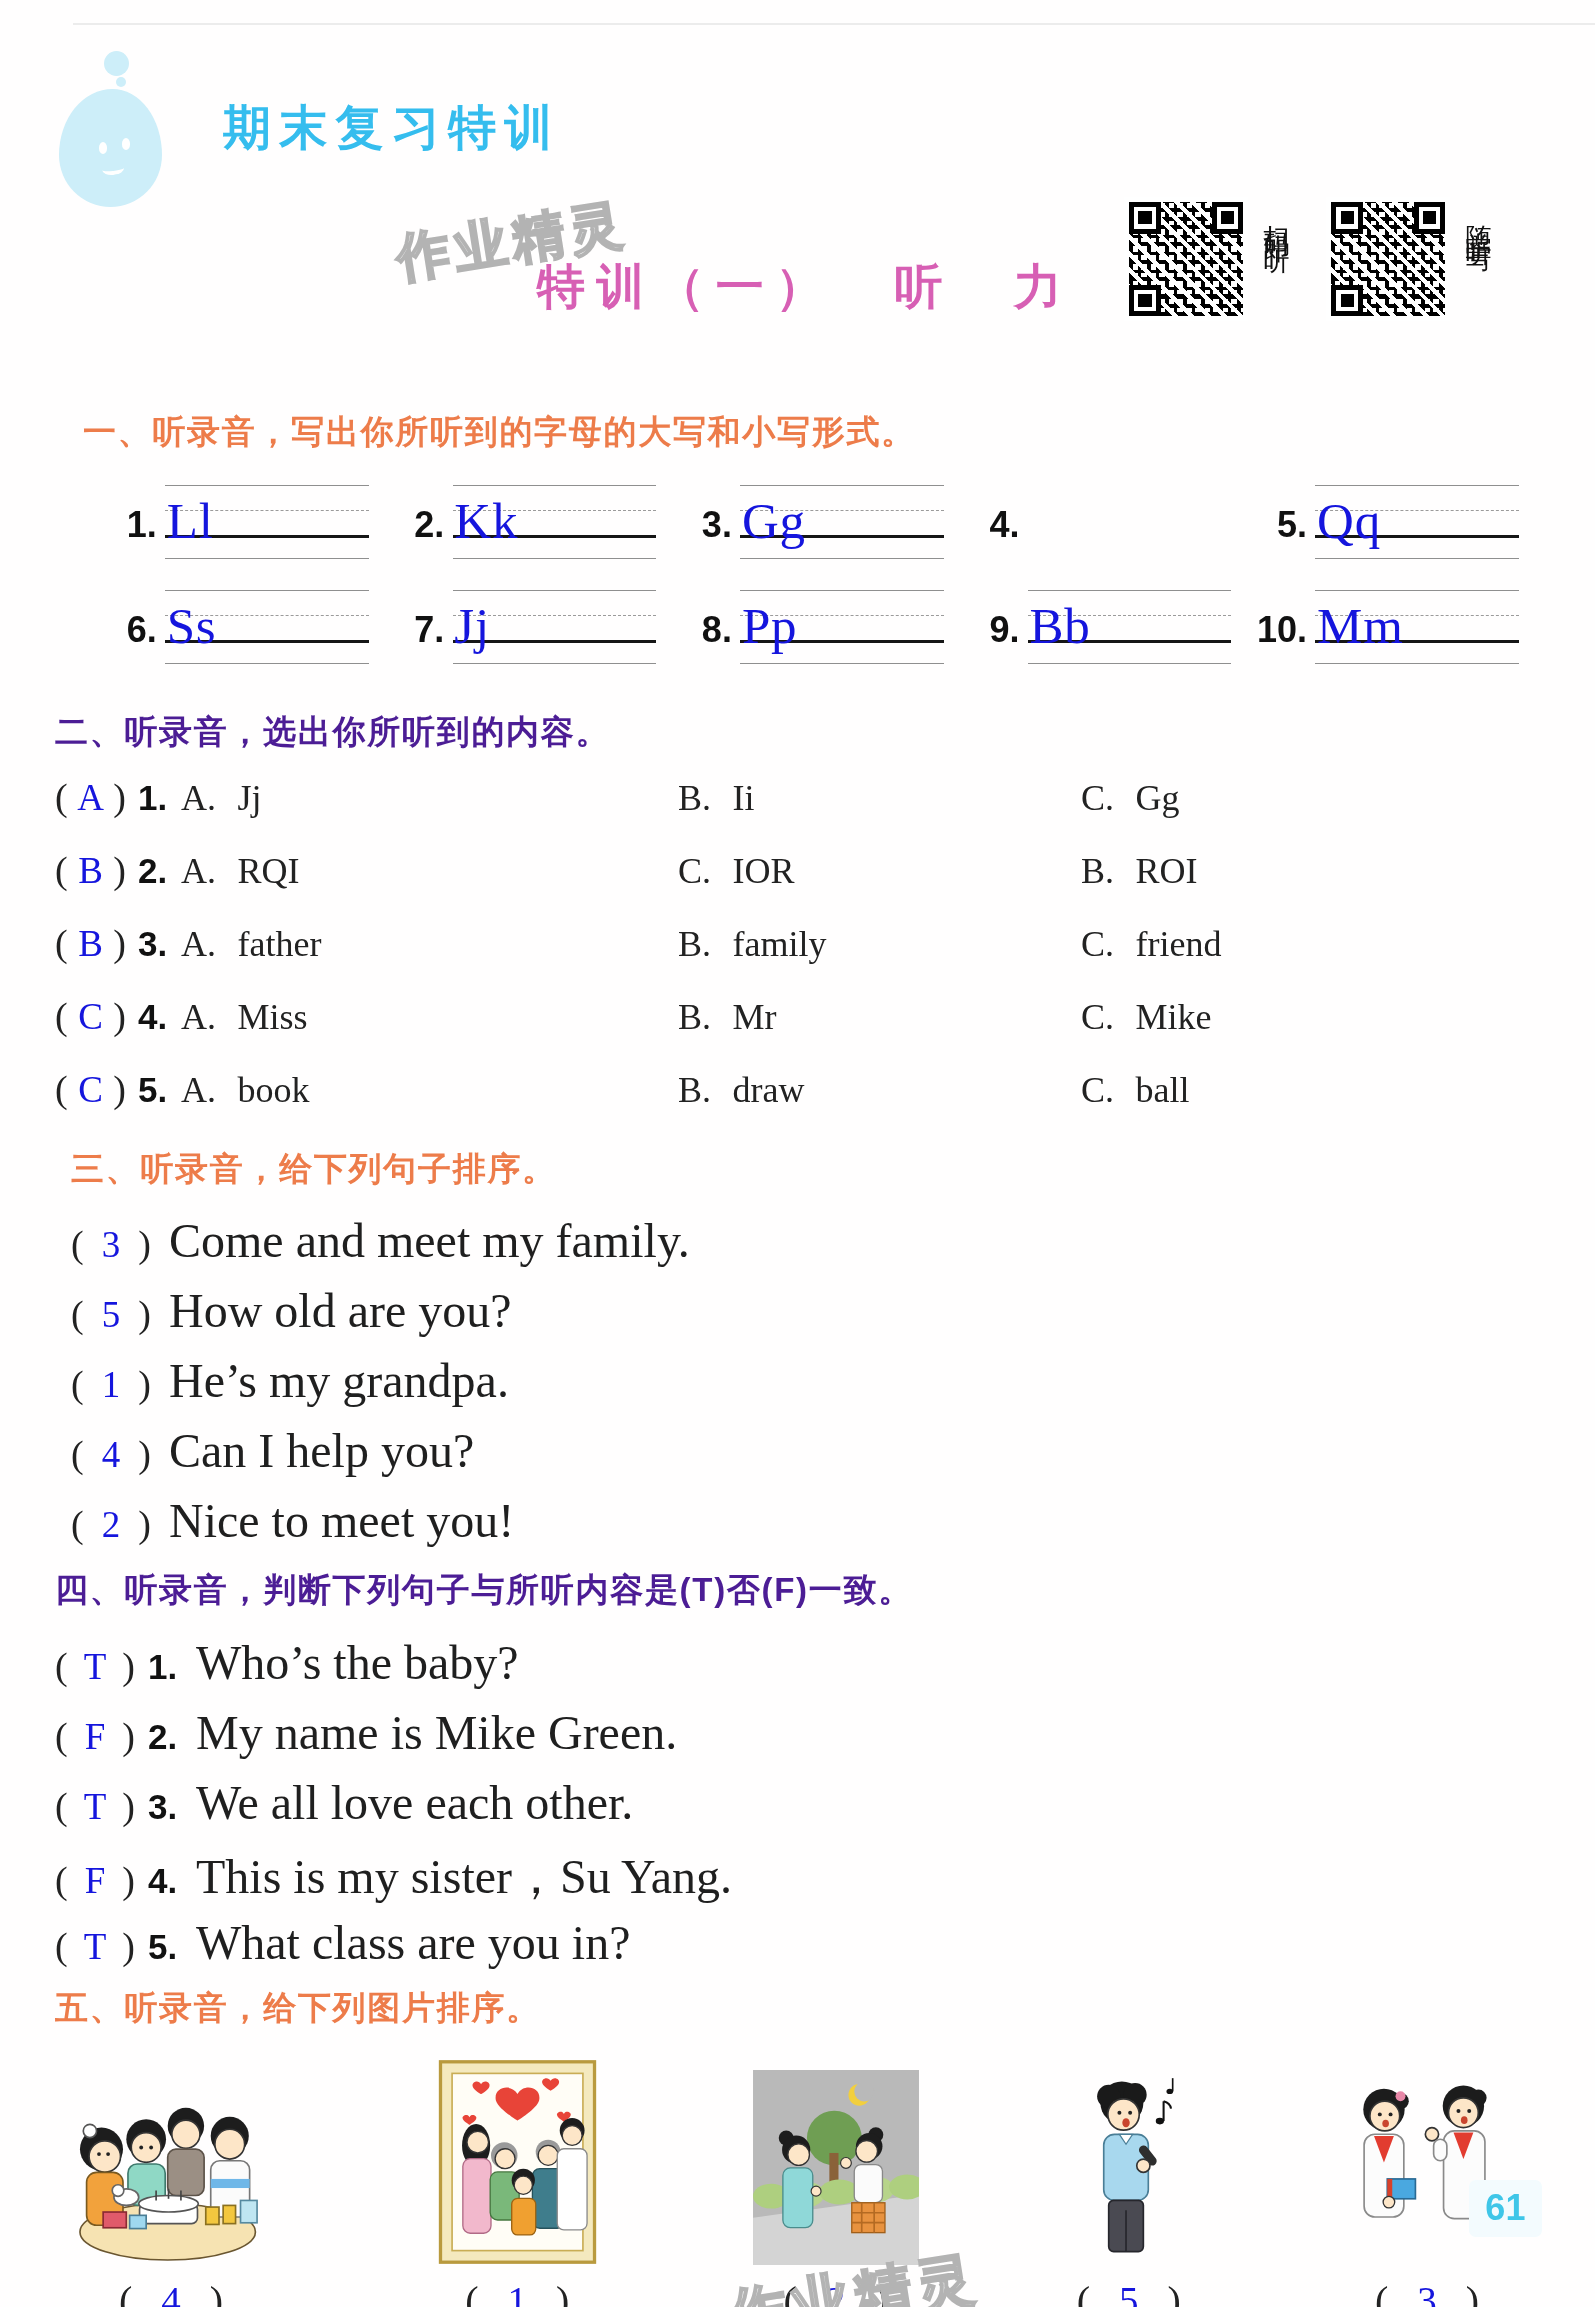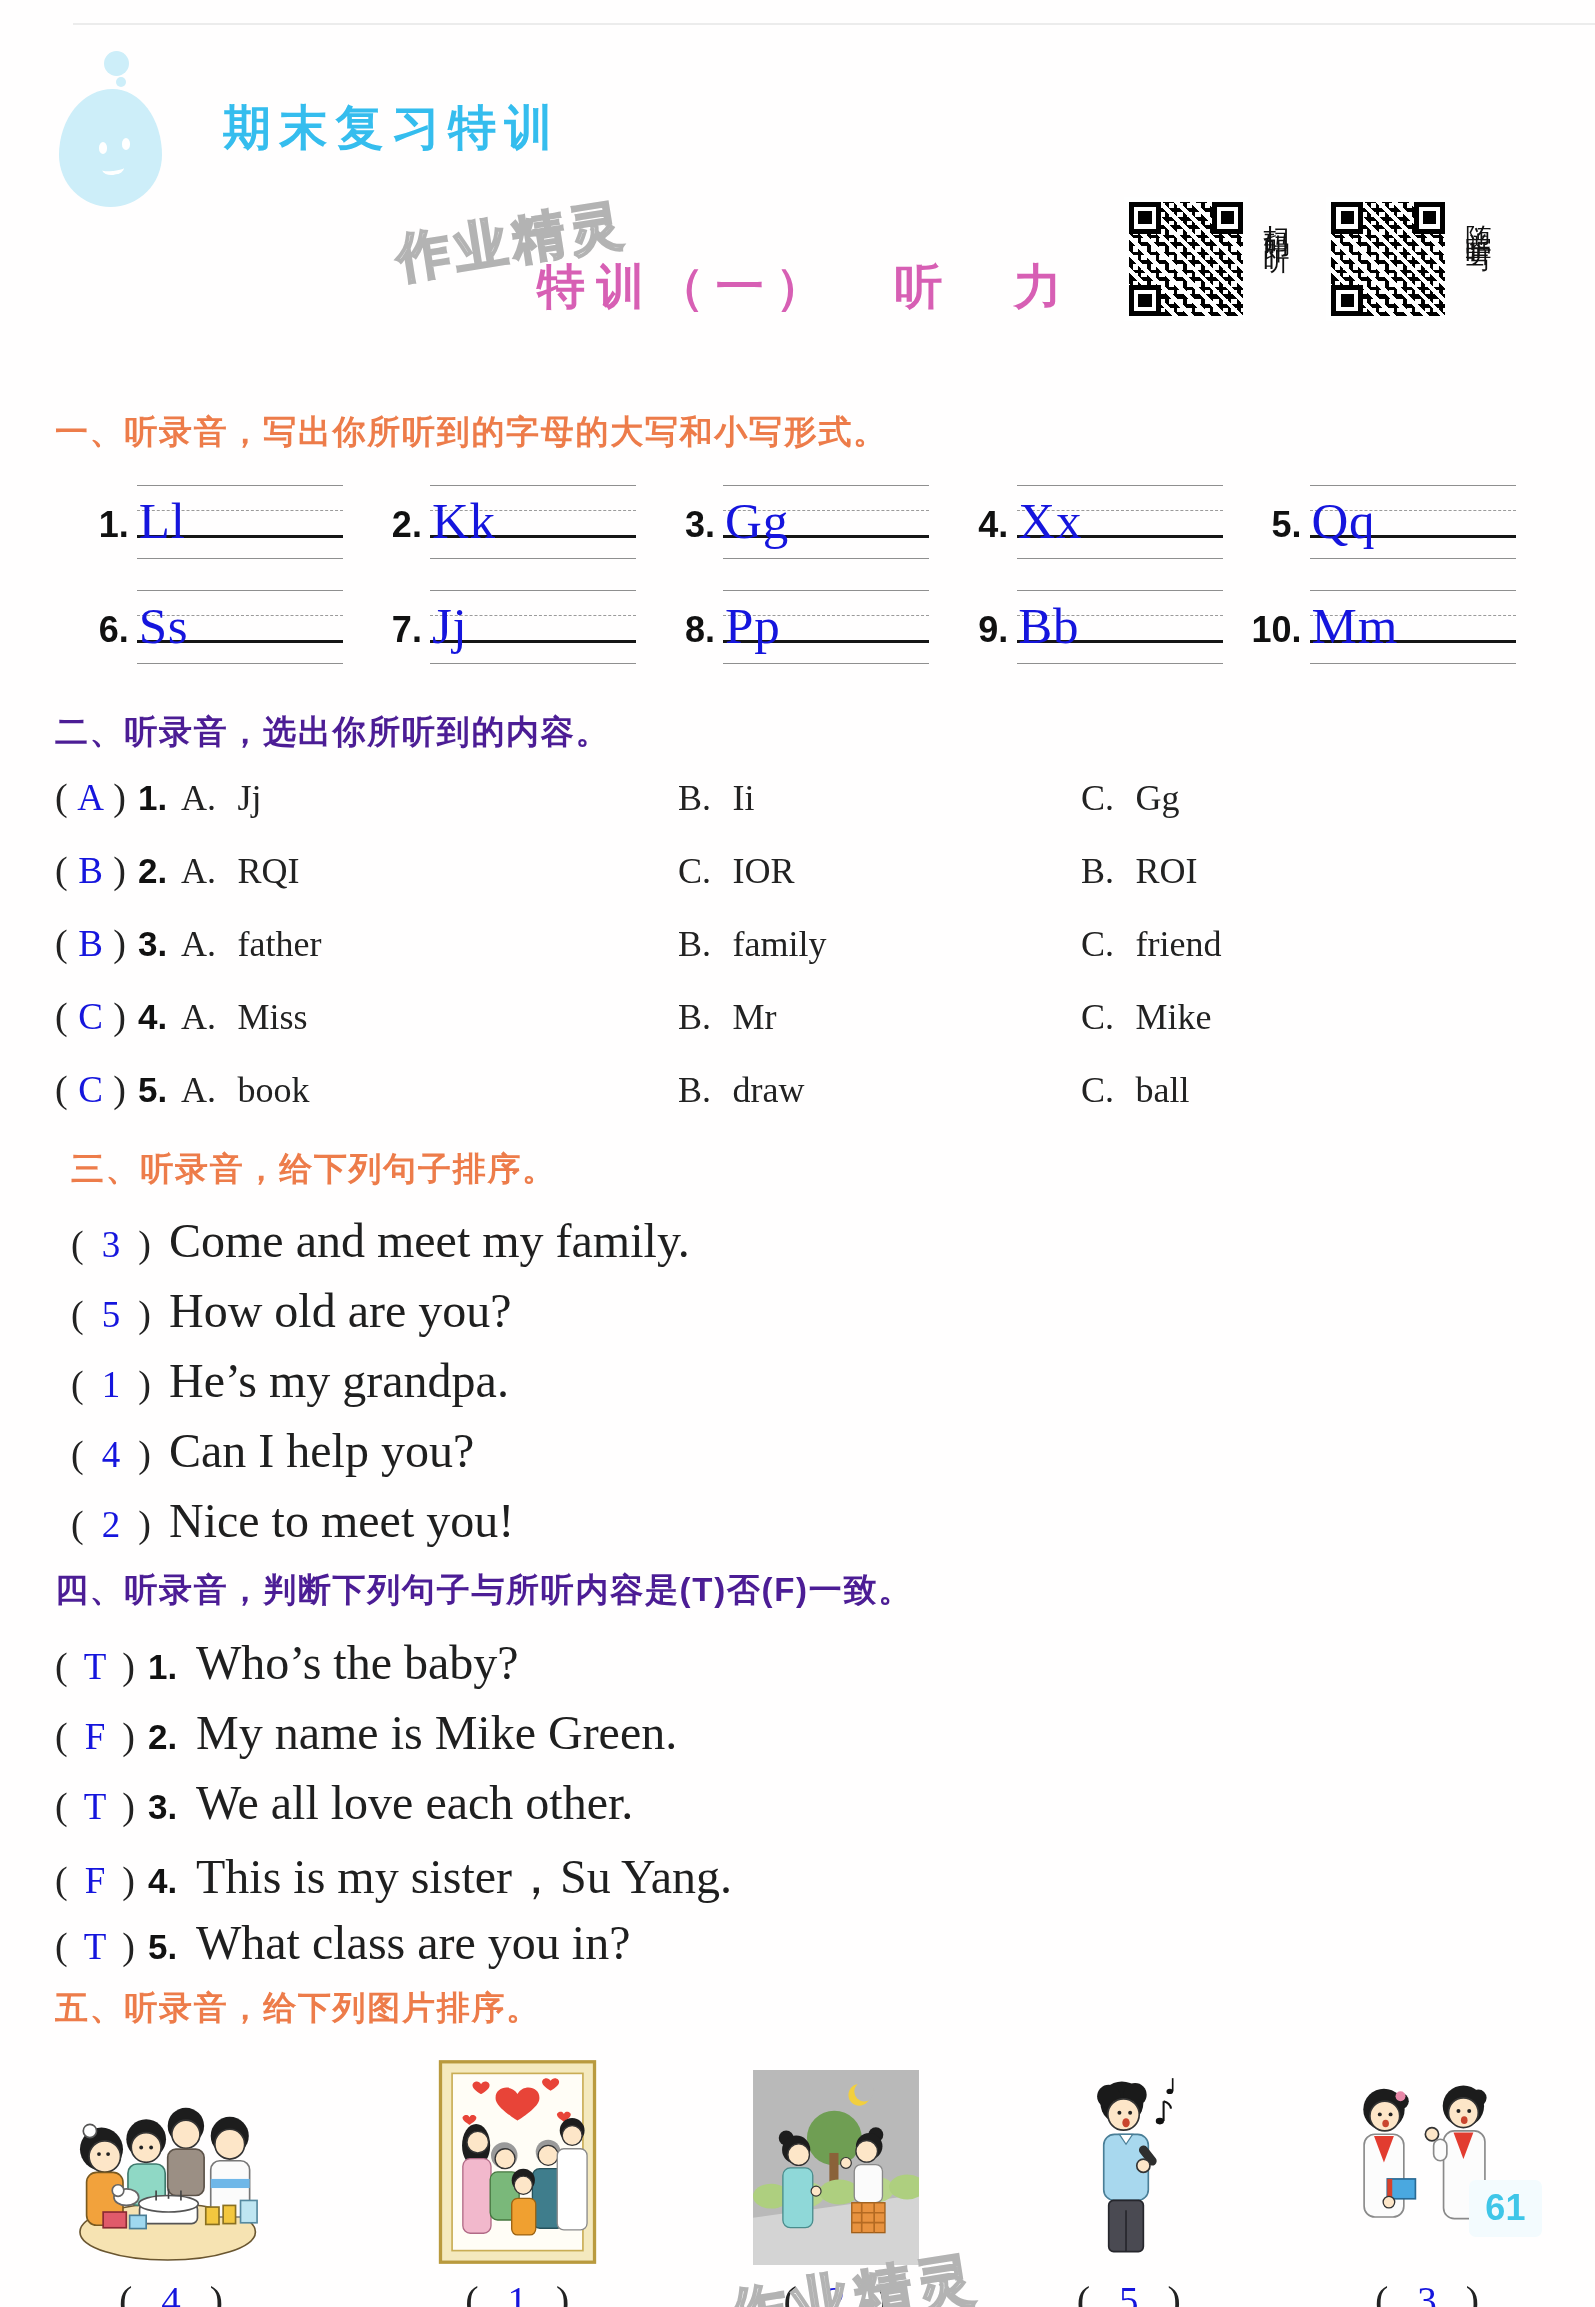--- a/index.html
+++ b/index.html
@@ -48,21 +48,21 @@
   .fm-tl { left:5px; top:5px; } .fm-tr { right:5px; top:5px; } .fm-bl { left:5px; bottom:5px; }
   .qr-label { writing-mode:vertical-rl; text-orientation:upright; font-size:26px; letter-spacing:7.5px;
     color:#111; margin-left:11.6px; margin-top:6.6px; font-weight:500; }
 
   
   .sec-head { padding-left:55px; font-size:33px; font-weight:600; letter-spacing:1.7px; }
   .head-orange { color:#ed7c4a; }
   .head-teal { color:#4c1d95; }
 
   
-  .sec1 { margin-top:70px; }
+  .sec1 { margin-top:70px;padding-left:28px; }
   .letters-grid { display:grid; grid-template-columns:repeat(5,1fr); row-gap:30px;
     margin:30px 53px 0 76px; }
   .letter-item { display:flex; align-items:flex-start; }
   .letter-num { width:61px; text-align:right; padding-right:8.3px; font-size:36px; font-weight:700;
     color:#111; line-height:1; padding-top:21.5px; }
   .lines-box { position:relative; flex:1; max-width:206px; height:75px; margin-right:23px; }
   .wl { position:absolute; left:0; right:0; height:0; }
   .wl-1 { top:0;  border-top:1.7px solid #8f8f8f; }
   .wl-2 { top:25px; border-top:1.7px dashed #9b9b9b; }
   .wl-3 { top:50px; border-top:3.3px solid #161616; }
@@ -179,27 +179,20 @@
         <span class="lines-box">
           <span class="wl wl-1"></span>
             <span class="wl wl-2"></span>
             <span class="wl wl-3"></span>
             <span class="wl wl-4"></span>
           <span class="letter-ans">Gg</span>
         </span>
       </div>
       <div class="letter-item">
         <span class="letter-num">4.</span>
-        <span class="lines-box">
-          <span class="wl wl-1"></span>
-            <span class="wl wl-2"></span>
-            <span class="wl wl-3"></span>
-            <span class="wl wl-4"></span>
-          <span class="letter-ans">Xx</span>
-        </span>
       </div>
       <div class="letter-item">
         <span class="letter-num">5.</span>
         <span class="lines-box">
           <span class="wl wl-1"></span>
             <span class="wl wl-2"></span>
             <span class="wl wl-3"></span>
             <span class="wl wl-4"></span>
           <span class="letter-ans">Qq</span>
         </span>

